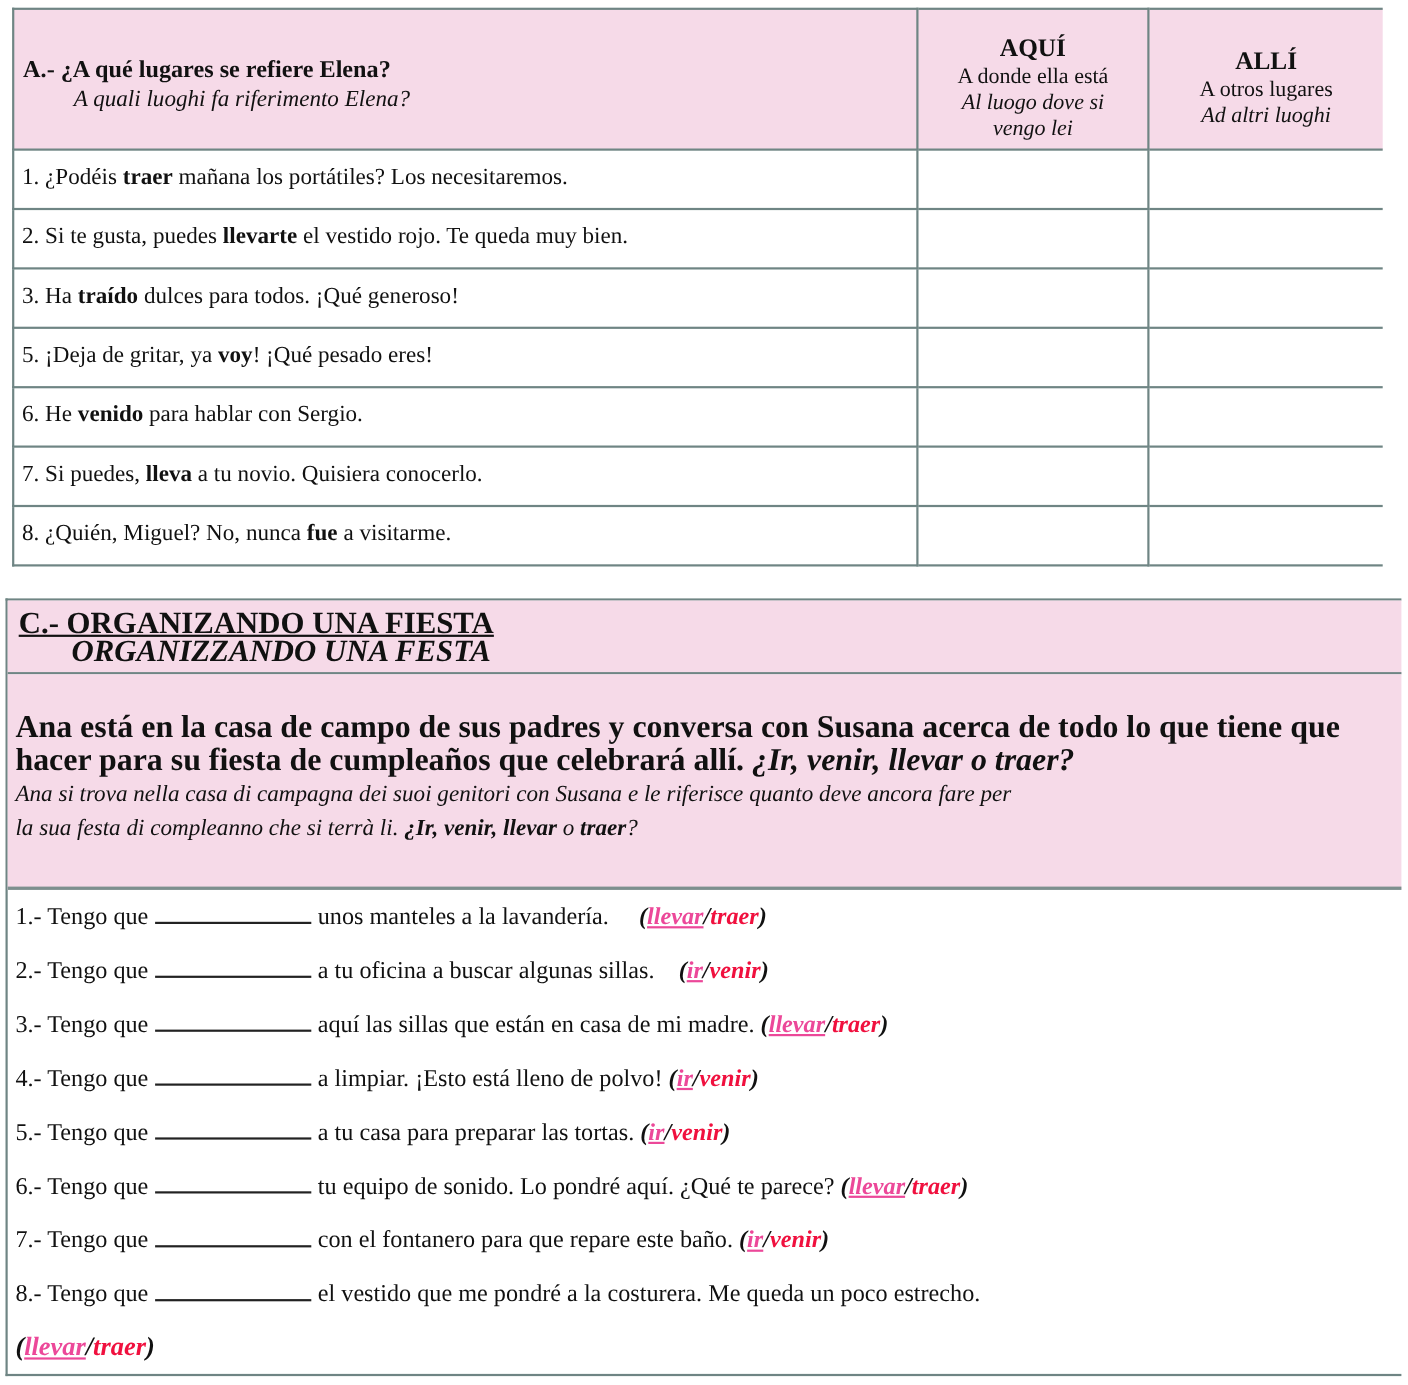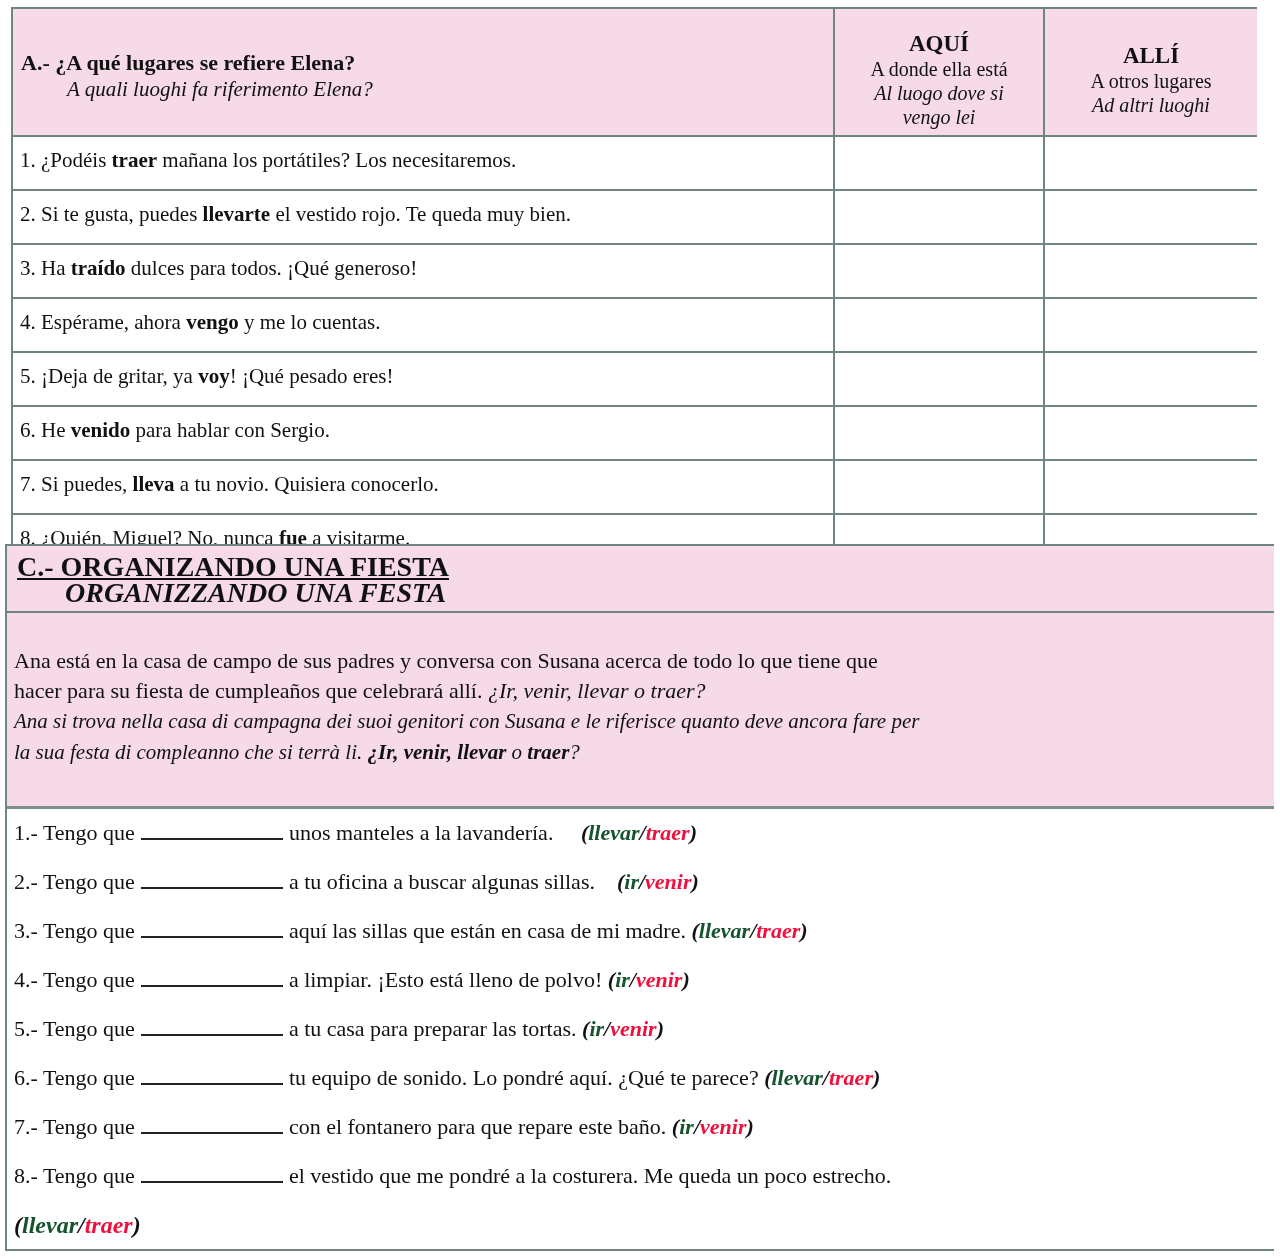--- a/index.html
+++ b/index.html
@@ -56,32 +56,32 @@
   }
   .ctitle { font-size: 28px; font-weight: bold; display: block; line-height: 26px; text-decoration: underline; }
   .csub { font-size: 28px; font-weight: bold; font-style: italic; display: block; padding-left: 48px; line-height: 26px; }
   .boxC .intro {
     background: #f6dae8;
     height: 196px;
     border-bottom: 3px solid #7d8f8e;
     padding: 33px 0 0 7px;
     box-sizing: border-box;
   }
-  .intro .es { font-size: 22px; font-weight: normal; line-height: 30px; }
+  .intro .es { font-size: 29px; font-weight: bold; line-height: 30px; }
   .intro .it { font-size: 21px; font-style: italic; line-height: 31px; }
   .intro .it b { font-style: italic; }
   .exercises { padding: 4px 0 0 7px; }
   .ex { font-size: 22px; height: 49px; line-height: 40px; white-space: nowrap; }
   .ex .blank {
     display: inline-block; width: 142px; height: 20px;
     border-bottom: 2px solid #222; margin: 0 6px 0 6px;
     vertical-align: baseline; cursor: text;
   }
   .opts { font-style: italic; font-weight: bold; }
-  .opt-a { color: #14532d; }
+  .opt-a { color: #ec4899; text-decoration: underline; }
   .opt-b { color: #f0103e; }
   .ex-cont { font-size: 24px; line-height: 40px; height: 44px; }
 </style>
 </head>
 <body>
 
 <table class="tableA">
   <colgroup>
     <col style="width:822px">
       <col style="width:210px">
@@ -112,25 +112,20 @@
         <td class="mark"></td>
         <td class="mark"></td>
       </tr>
       <tr>
         <td class="sentence"><span>2.</span><span> Si te gusta, puedes </span><b>llevarte</b><span> el vestido rojo. Te queda muy bien.</span></td>
         <td class="mark"></td>
         <td class="mark"></td>
       </tr>
       <tr>
         <td class="sentence"><span>3.</span><span> Ha </span><b>traído</b><span> dulces para todos. ¡Qué generoso!</span></td>
-        <td class="mark"></td>
-        <td class="mark"></td>
-      </tr>
-      <tr>
-        <td class="sentence"><span>4.</span><span> Espérame, ahora </span><b>vengo</b><span> y me lo cuentas.</span></td>
         <td class="mark"></td>
         <td class="mark"></td>
       </tr>
       <tr>
         <td class="sentence"><span>5.</span><span> ¡Deja de gritar, ya </span><b>voy</b><span>! ¡Qué pesado eres!</span></td>
         <td class="mark"></td>
         <td class="mark"></td>
       </tr>
       <tr>
         <td class="sentence"><span>6.</span><span> He </span><b>venido</b><span> para hablar con Sergio.</span></td>

